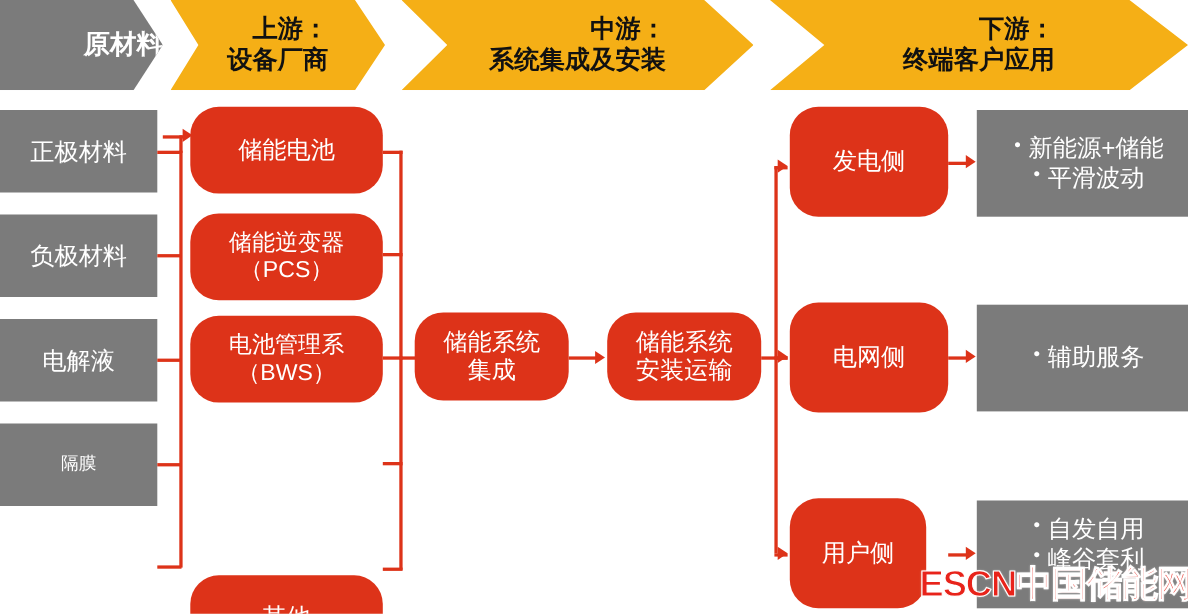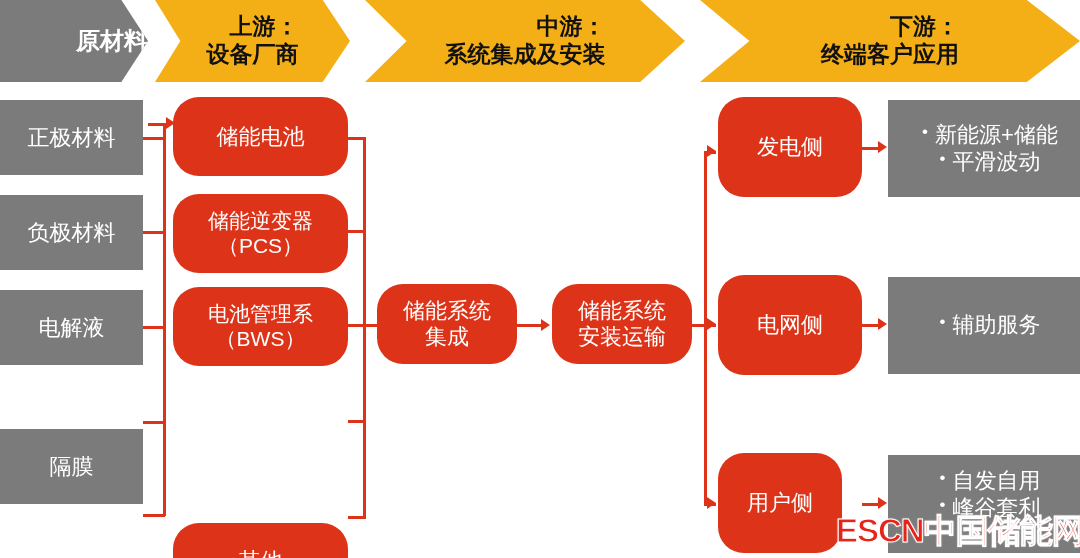--- a/index.html
+++ b/index.html
@@ -66,21 +66,21 @@
 
   <div class="box gray" style="left:0px;top:100px;width:143px;height:75px;font-size:22px;">
     <span class="lbl">正极材料</span>
   </div>
   <div class="box gray" style="left:0px;top:195px;width:143px;height:75px;font-size:22px;">
     <span class="lbl">负极材料</span>
   </div>
   <div class="box gray" style="left:0px;top:290px;width:143px;height:75px;font-size:22px;">
     <span class="lbl">电解液</span>
   </div>
-  <div class="box gray" style="left:0px;top:385px;width:143px;height:75px;font-size:22px;margin-top:44px;">
+  <div class="box gray" style="left:0px;top:385px;width:143px;height:75px;font-size:16px;">
     <span class="lbl">隔膜</span>
   </div>
 
   <div class="ln vl" style="left:163px;top:137px;height:379px;"></div>
   <div class="ln hl" style="left:143px;top:137px;width:22px;"></div>
   <div class="ln hl" style="left:143px;top:231px;width:22px;"></div>
   <div class="ln hl" style="left:143px;top:326px;width:22px;"></div>
   <div class="ln hl" style="left:143px;top:421px;width:22px;"></div>
   <div class="ln hl" style="left:143px;top:514px;width:22px;"></div>
 

